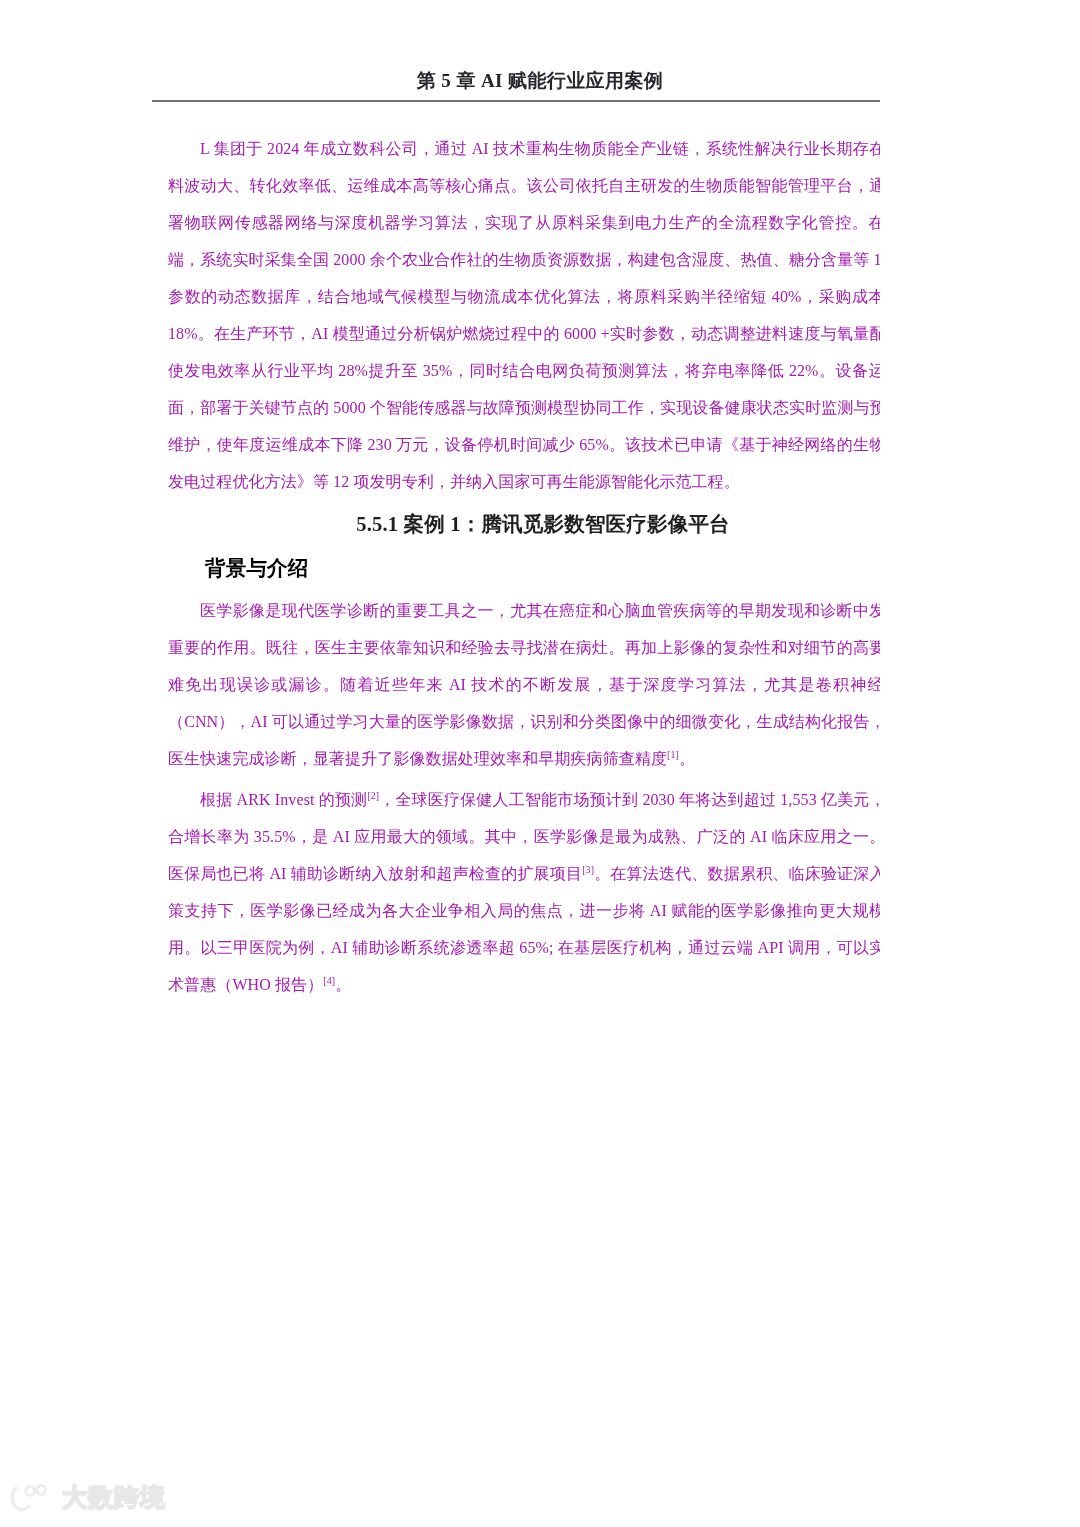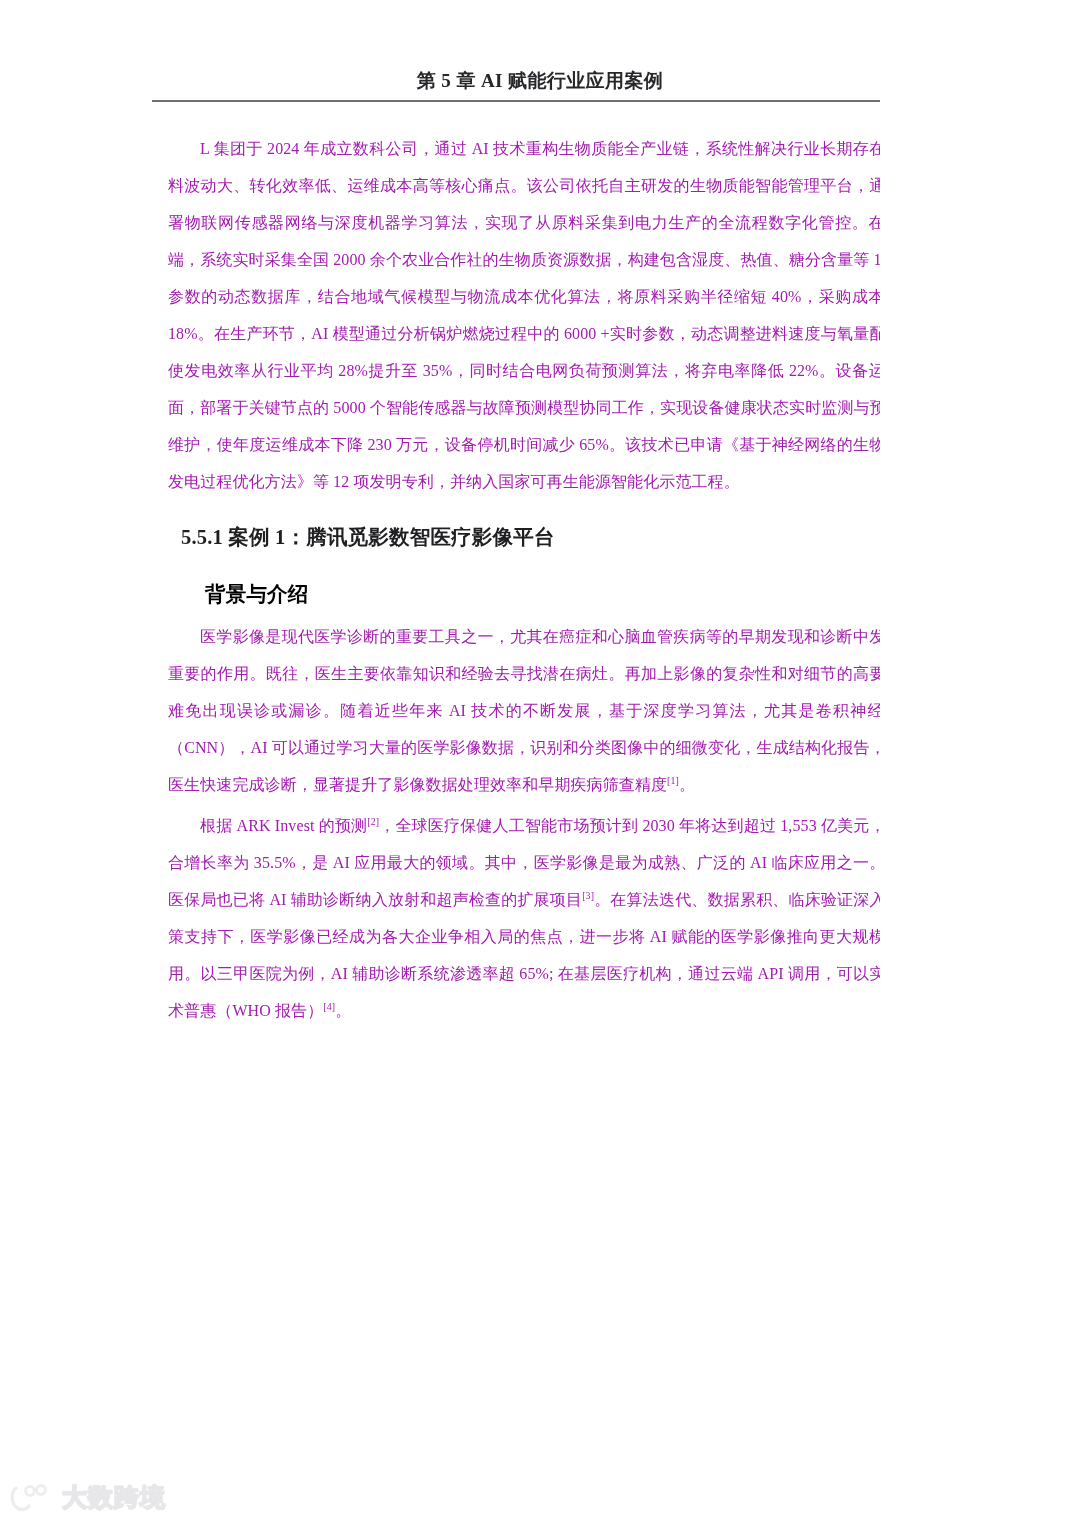--- a/index.html
+++ b/index.html
@@ -64,26 +64,27 @@
 
   h2.sec-head {
     margin: 4px 0 0 0;
     font-size: 20.5px;
     line-height: 40px;
     font-weight: bold;
     color: #1f1f22;
     letter-spacing: 0.2px;
   }
   h3.sub-head {
-    margin: 17px;
+    margin: 4px;
     font-size: 20.5px;
     line-height: 40px;
     font-weight: bold;
     color: #1f1f22;
     letter-spacing: 0.2px;
+    text-align: center;
   }
   h4.minor-head {
     margin: 0;
     font-size: 20.5px;
     line-height: 40px;
     font-weight: bold;
     color: #000000;
     text-indent: 2em;
     letter-spacing: 0.2px;
   }

